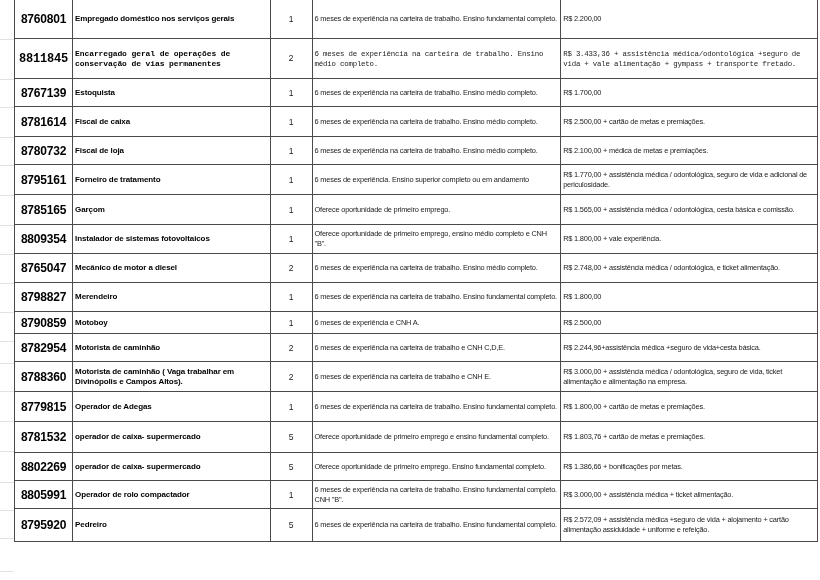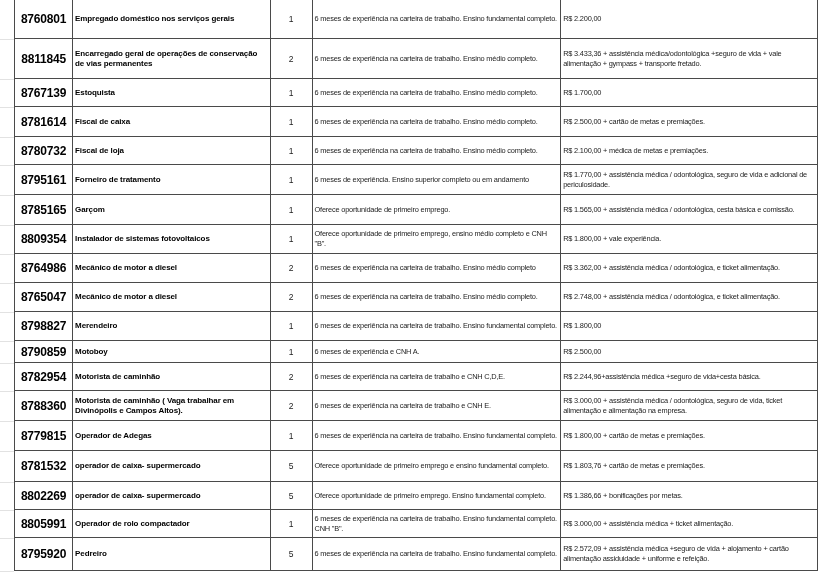--- a/index.html
+++ b/index.html
@@ -126,21 +126,21 @@
     </colgroup>
     <tbody id="rows">
 
     <tr style="height: 39px;">
         <td class="code">8760801</td>
         <td class="title">Empregado doméstico nos serviços gerais</td>
         <td class="qty">1</td>
         <td class="req">6 meses de experiência na carteira de trabalho. Ensino fundamental completo.</td>
         <td class="sal">R$ 2.200,00</td>
       </tr>
-        <tr style="height: 40px;">
+        <tr style="height: 40px; font-family: Liberation Mono, monospace;">
         <td class="code">8811845</td>
         <td class="title">Encarregado geral de operações de conservação de vias permanentes</td>
         <td class="qty">2</td>
         <td class="req">6 meses de experiência na carteira de trabalho. Ensino médio completo.</td>
         <td class="sal">R$ 3.433,36 + assistência médica/odontológica +seguro de vida + vale alimentação + gympass + transporte fretado.</td>
       </tr>
         <tr style="height: 28px;">
         <td class="code">8767139</td>
         <td class="title">Estoquista</td>
         <td class="qty">1</td>
@@ -174,27 +174,20 @@
         <td class="qty">1</td>
         <td class="req">Oferece oportunidade de primeiro emprego.</td>
         <td class="sal">R$ 1.565,00 + assistência médica / odontológica, cesta básica e comissão.</td>
       </tr>
         <tr style="height: 29px; margin-left: 41px;">
         <td class="code">8809354</td>
         <td class="title">Instalador de sistemas fotovoltaicos</td>
         <td class="qty">1</td>
         <td class="req">Oferece oportunidade de primeiro emprego, ensino médio completo e CNH "B".</td>
         <td class="sal">R$ 1.800,00 + vale experiência.</td>
-      </tr>
-        <tr style="height: 29px;">
-        <td class="code">8764986</td>
-        <td class="title">Mecânico de motor a diesel</td>
-        <td class="qty">2</td>
-        <td class="req">6 meses de experiência na carteira de trabalho. Ensino médio completo</td>
-        <td class="sal">R$ 3.362,00 + assistência médica / odontológica, e ticket alimentação.</td>
       </tr>
         <tr style="height: 29px;">
         <td class="code">8765047</td>
         <td class="title">Mecânico de motor a diesel</td>
         <td class="qty">2</td>
         <td class="req">6 meses de experiência na carteira de trabalho. Ensino médio completo.</td>
         <td class="sal">R$ 2.748,00 + assistência médica / odontológica, e ticket alimentação.</td>
       </tr>
         <tr style="height: 29px;">
         <td class="code">8798827</td>

